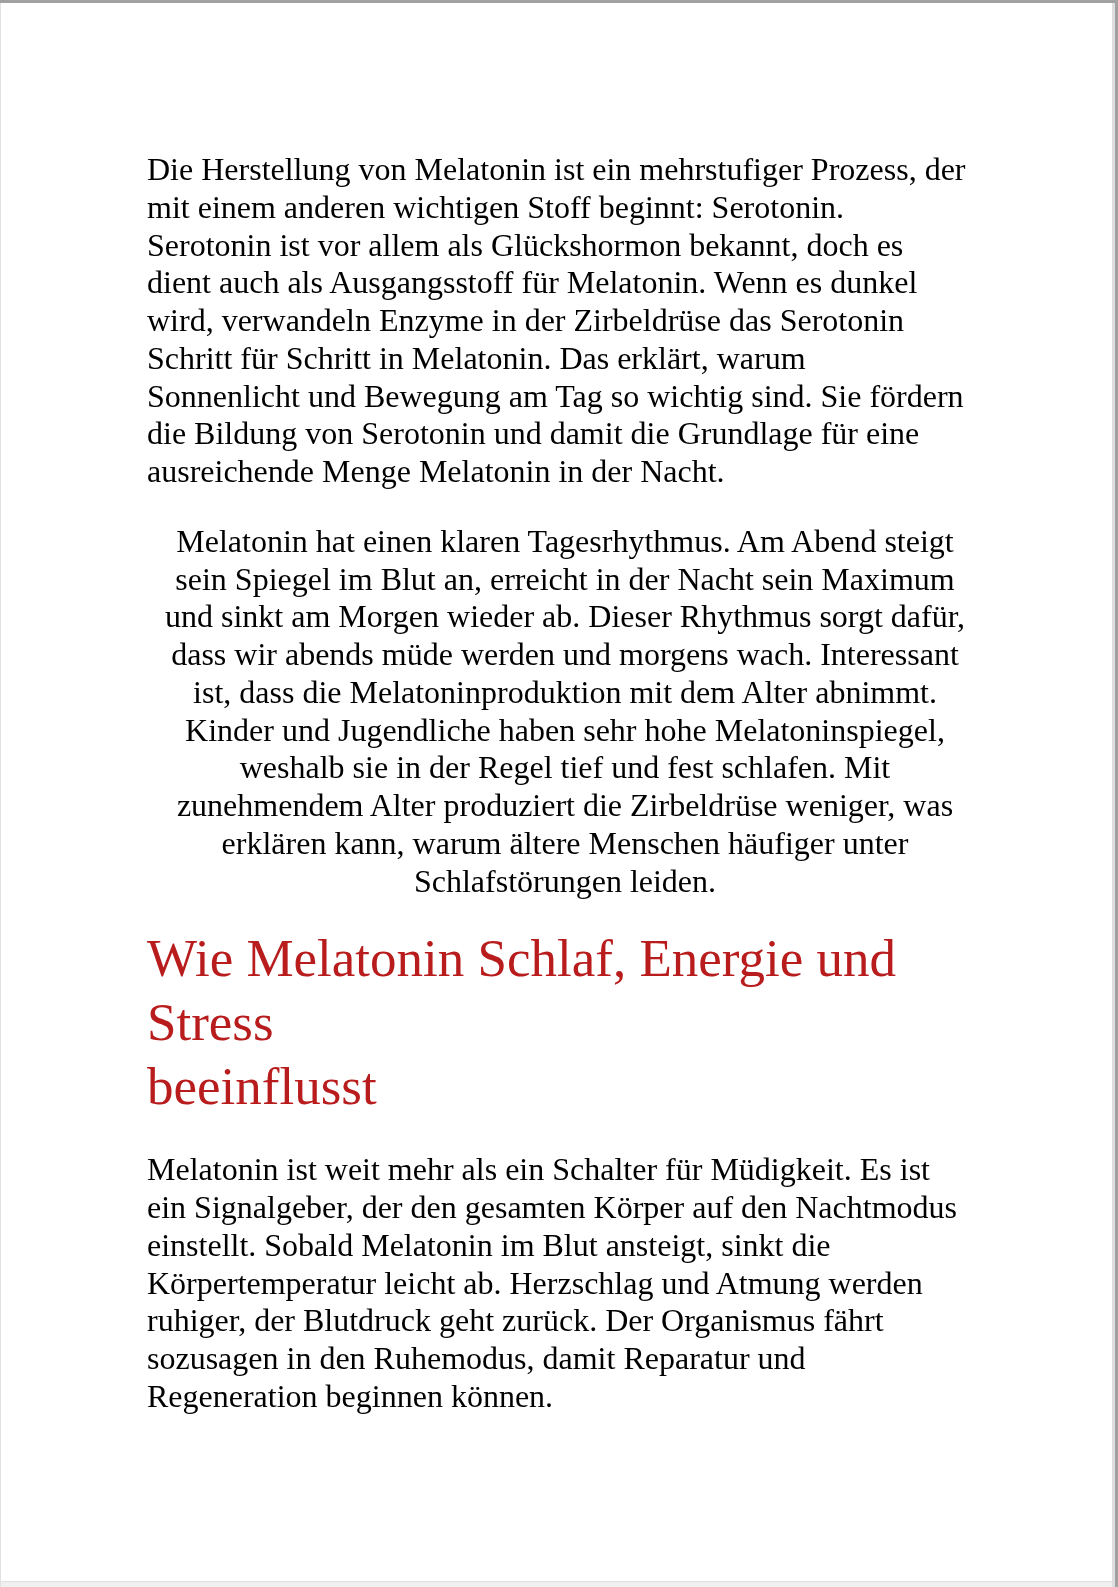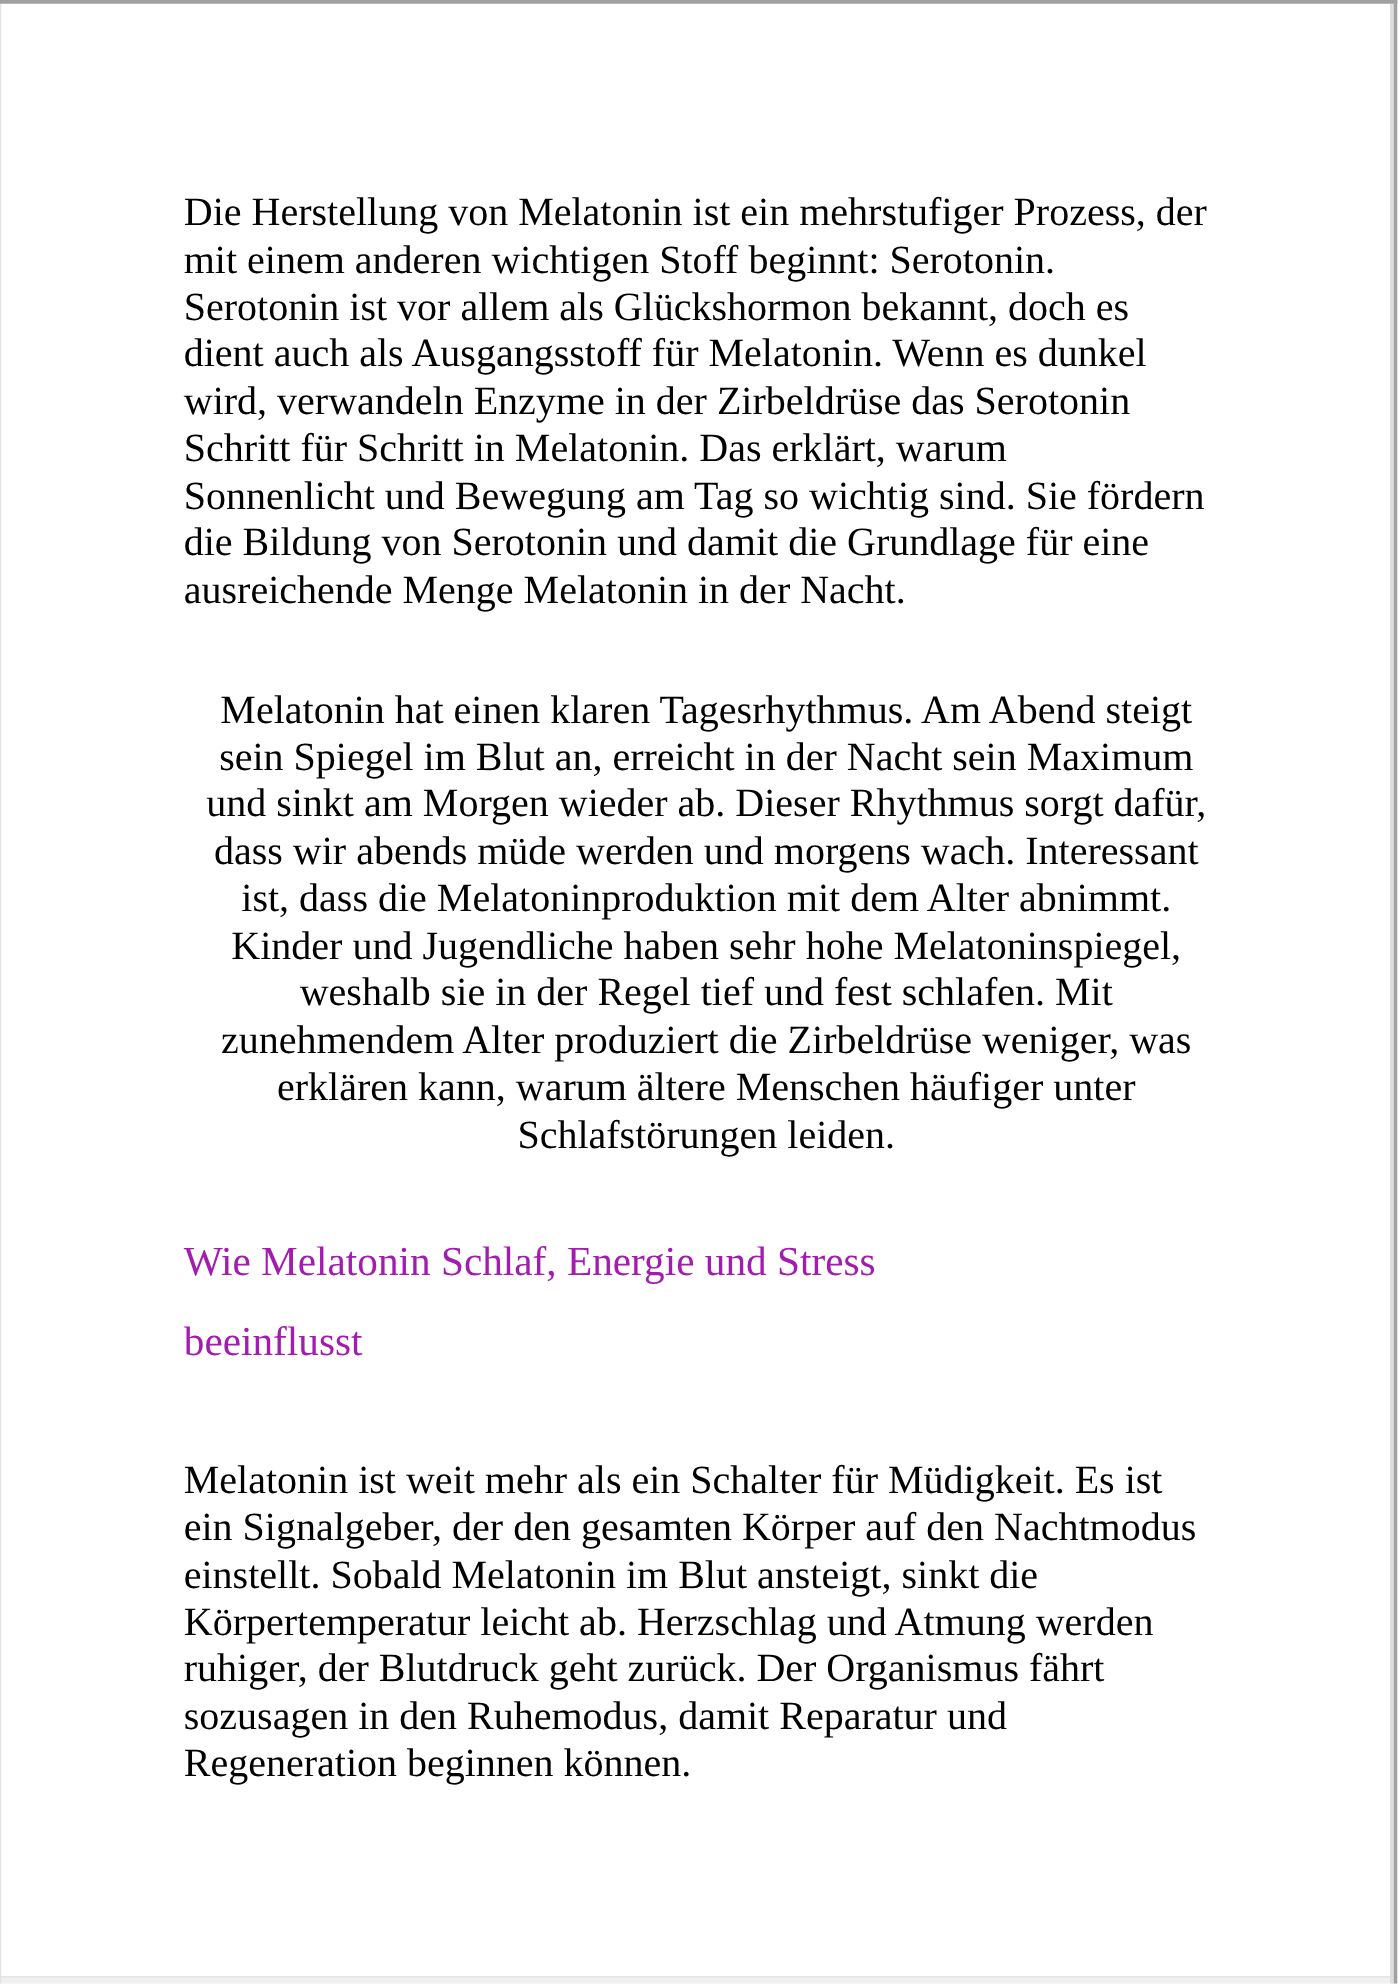--- a/index.html
+++ b/index.html
@@ -1,16 +1,16 @@
 <!DOCTYPE html>
 <html lang="de"><head>
 <meta charset="utf-8">
 <title>Dokumentseite</title>
 <style>
-  * { margin: 0; padding: 0; box-sizing: border-box; gap: 26px; }
+  * { margin: 0; padding: 0; box-sizing: border-box; }
 
   html, body {
     width: 1118px;
     height: 1587px;
     background: #ffffff;
     overflow: hidden;
   }
 
   body {
     position: relative;
@@ -75,25 +75,25 @@
     font-size: 32px;
     line-height: 37.75px;
     white-space: pre-line;
     color: #000000;
   }
 
   .p-1 { margin-bottom: 32px; }
   .p-2 { margin-bottom: 26px; text-align: center; }
 
   .content h2 {
-    font-size: 33px;
+    font-size: 53px;
     line-height: 64px;
     font-weight: normal;
     white-space: pre-line;
-    color: #a21caf;
+    color: #b91c1c;
     margin-bottom: 33px;
   }
 </style>
 </head>
 <body>
 
 <div class="edge-top"></div>
 <div class="edge-right-inner"></div>
 <div class="edge-right-outer"></div>
 <div class="edge-left"></div>

